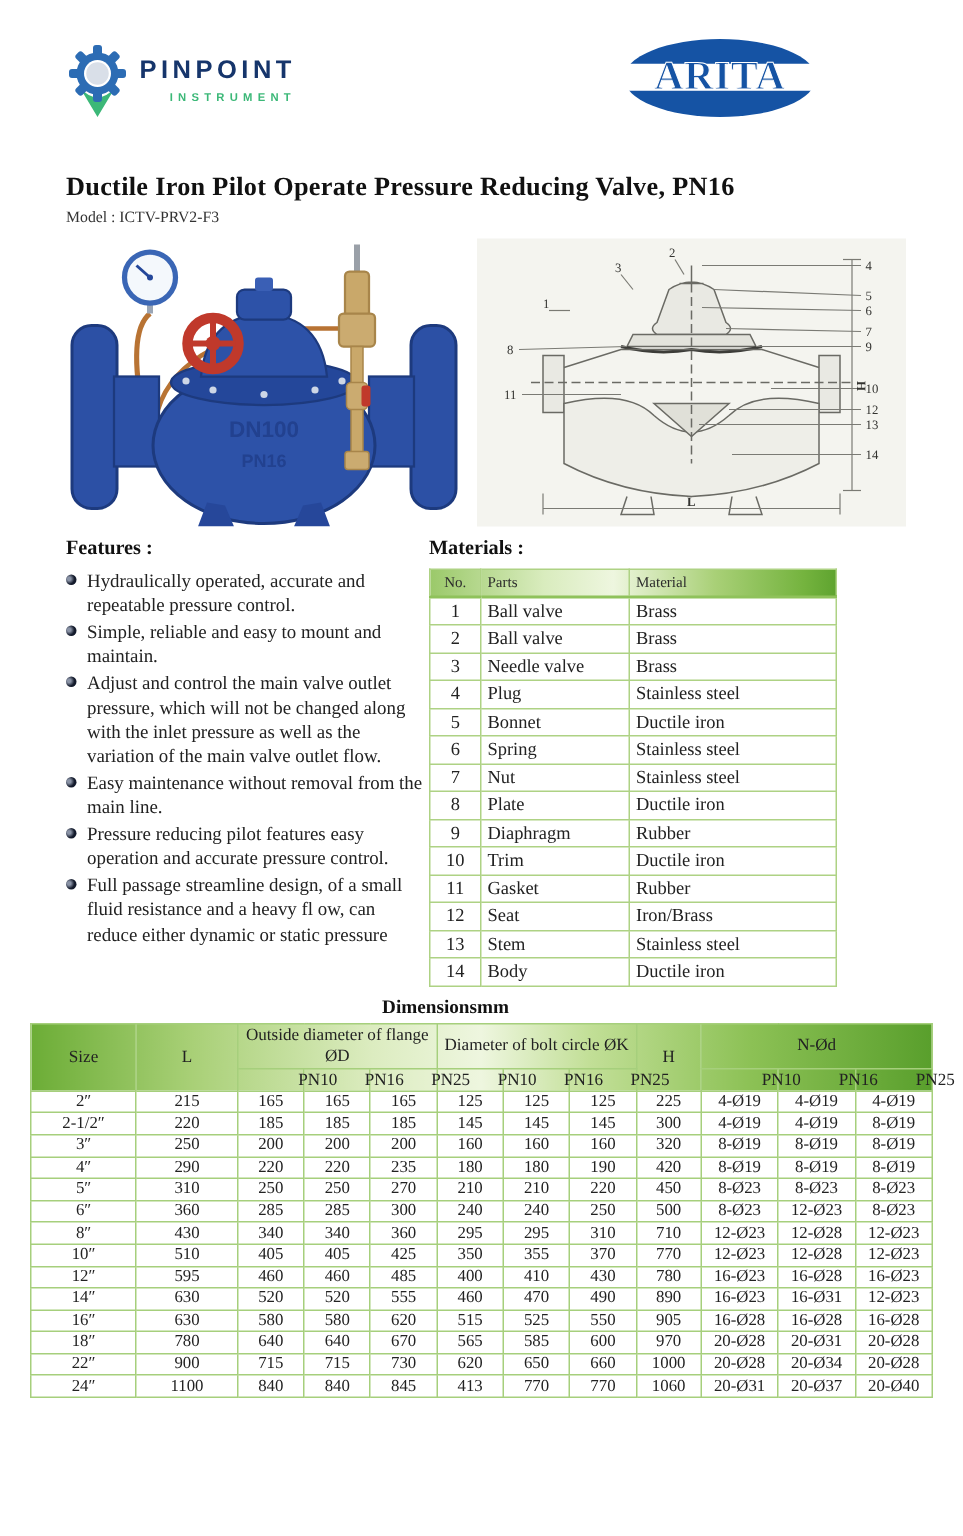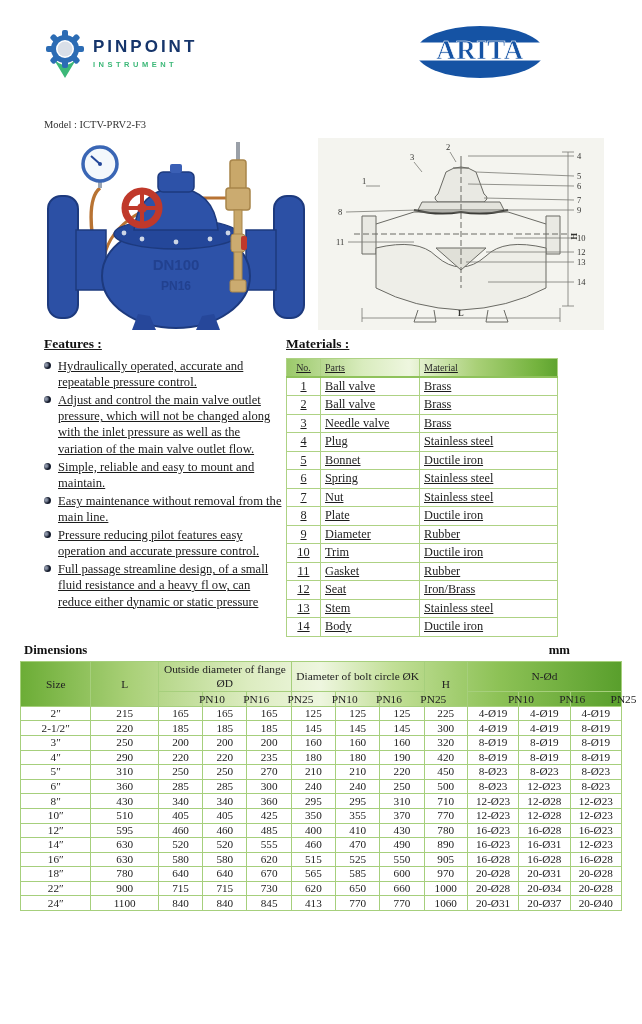--- a/index.html
+++ b/index.html
@@ -9,52 +9,52 @@
     font-family:"Liberation Serif", serif; color:#1d1d1d;
     position:relative; overflow:hidden;
   }
   .page { width:594px; min-height:1024px; padding:22px 20px 30px 20px; background:#fff; }
 
   
   .topbar { display:flex; justify-content:space-between; align-items:flex-start; padding:0 8px 0 24px; height:78px; }
   .logo-pinpoint { display:flex; align-items:flex-start; gap:7px; margin-top:6px; }
   .lp-text { padding-top:9px; font-family:"Liberation Sans", sans-serif; }
   .lp-name { font-size:17px; font-weight:bold; letter-spacing:3px; color:#16356b; }
-  .lp-sub  { font-size:7.5px; font-weight:bold; letter-spacing:3.5px; color:#3cb878; text-align:left; margin-top:3px; }
+  .lp-sub  { font-size:7.5px; font-weight:bold; letter-spacing:3.5px; color:#3cb878; text-align:right; margin-top:3px; }
   .logo-arita { margin-right:18px; }
 
   
   .titleblock { padding:14px 0 0 24px; }
   .doc-title { font-size:17.5px; font-weight:bold; color:#111; letter-spacing:0.2px; }
   .doc-model { font-size:10.5px; color:#333; margin-top:5px; }
 
   
   .imagesrow { display:flex; justify-content:space-between; align-items:flex-start; padding:8px 10px 4px 18px; height:200px; }
   .photo-wrap { width:280px; height:192px; }
   .diagram-wrap { width:286px; height:192px; background:#f4f4ef; }
 
   
-  .midrow { display:flex; justify-content:flex-start; padding:6px 16px 0 24px;text-decoration:underline; }
+  .midrow { display:flex; justify-content:flex-start; padding:6px 16px 0 24px; }
   .features { width:308px; }
   .sec-heading { font-size:13.5px; font-weight:bold; color:#111; margin-bottom:6px; }
   .feat-list { list-style:none; }
   .feat-list li { display:flex; gap:7px; font-size:12.6px; line-height:1.28; color:#222; margin-bottom:2px; }
   .feat-bullet { flex:0 0 auto; width:7px; height:7px; border-radius:50%;
     background:radial-gradient(circle at 30% 42%, #8a93a6 0 18%, #141b2c 55%); margin-top:4px; }
   .materials { width:274px; }
   table { border-collapse:collapse; }
   .mat-table { width:272px; font-size:12.3px; }
   .mat-table th, .mat-table td { border:1.6px solid #aed284; padding:1px 4px; height:18.5px; text-align:left; font-weight:normal; color:#222; }
   .mat-table thead th { background:transparent; font-size:10px; color:#2c2c2c; border-bottom:2px solid #8fc25b; }
   .mat-table thead tr { background:linear-gradient(90deg,#9bc96a 0%,#d9ecbe 28%,#eef6df 45%,#a9d077 70%,#74b33e 92%,#5ea32f 100%); }
   .mat-table td:first-child, .mat-table th:first-child { text-align:center; width:34px; }
   .mat-table td:nth-child(2), .mat-table th:nth-child(2) { width:99px; }
 
   
-  .dimhead { display:flex; justify-content:space-between; padding:6px 4px 3px 4px; font-weight:bold; font-size:12.8px; color:#111; }
+  .dimhead { display:flex; justify-content:center; padding:6px 4px 3px 4px; font-weight:bold; font-size:12.8px; color:#111; }
   .dim-table { width:602px; font-size:11.2px; table-layout:fixed; }
   .dim-table th, .dim-table td { border:1.6px solid #a6cf7c; padding:0 1px; text-align:center; color:#222; }
   .dim-table thead { background:linear-gradient(90deg,#6cad36 0%,#a9d077 18%,#dcecc0 38%,#eef6df 50%,#c2df97 62%,#8cc155 80%,#599f2c 100%); }
   .dim-table thead th { font-weight:normal; font-size:11.4px; color:#222; line-height:1.25; }
   .dim-table thead tr:first-child th { height:30px; }
   .dim-table thead tr:last-child th { height:15px;padding-left:40px; }
   .dim-table tbody td { height:14.6px; line-height:1; }
   .col-size { width:70px; } .col-l { width:67px; }
   .col-pn { width:44px; } .col-h { width:43px; } .col-nod { width:51px; }
 </style>
@@ -89,20 +89,21 @@
     <div class="logo-arita">
       <svg width="136" height="60" viewBox="0 0 136 60">
         <ellipse cx="68" cy="30" rx="64" ry="26" fill="#1553a4"></ellipse>
         <rect x="0" y="20.5" width="136" height="18" fill="#ffffff"></rect>
         <text x="68" y="37" text-anchor="middle" font-family="Liberation Serif, serif" font-weight="bold" font-size="27" fill="#1553a4" stroke="#ffffff" stroke-width="0.6" letter-spacing="0.5">ARITA</text>
       </svg>
     </div>
   </header>
 
   <section class="titleblock">
+    <h1 class="doc-title">Ductile Iron Pilot Operate Pressure Reducing Valve, PN16</h1>
     <div class="doc-model">Model : ICTV-PRV2-F3</div>
   </section>
 
   <section class="imagesrow">
     <div class="photo-wrap">
       <svg width="280" height="192" viewBox="0 0 280 192">
 
         <path d="M58 120 C 50 80, 52 58, 62 50" stroke="#b87333" stroke-width="3.5" fill="none"></path>
         <path d="M66 120 C 72 86, 110 62, 158 60 L 196 60" stroke="#b87333" stroke-width="3" fill="none"></path>
 
@@ -222,25 +223,25 @@
   <section class="midrow">
     <div class="features">
       <h2 class="sec-heading">Features :</h2>
       <ul class="feat-list">
           <li>
             <span class="feat-bullet"></span>
             <span>Hydraulically operated, accurate and repeatable pressure control.</span>
           </li>
           <li>
             <span class="feat-bullet"></span>
-            <span>Adjust and control the main valve outlet pressure, which will not be changed along with the inlet pressure as well as the variation of the main valve outlet flow.</span>
+            <span>Simple, reliable and easy to mount and maintain.</span>
           </li>
           <li>
             <span class="feat-bullet"></span>
-            <span>Simple, reliable and easy to mount and maintain.</span>
+            <span>Adjust and control the main valve outlet pressure, which will not be changed along with the inlet pressure as well as the variation of the main valve outlet flow.</span>
           </li>
           <li>
             <span class="feat-bullet"></span>
             <span>Easy maintenance without removal from the main line.</span>
           </li>
           <li>
             <span class="feat-bullet"></span>
             <span>Pressure reducing pilot features easy operation and accurate pressure control.</span>
           </li>
           <li>
@@ -296,21 +297,21 @@
               <td>Nut</td>
               <td>Stainless steel</td>
             </tr>
             <tr>
               <td>8</td>
               <td>Plate</td>
               <td>Ductile iron</td>
             </tr>
             <tr>
               <td>9</td>
-              <td>Diameter</td>
+              <td>Diaphragm</td>
               <td>Rubber</td>
             </tr>
             <tr>
               <td>10</td>
               <td>Trim</td>
               <td>Ductile iron</td>
             </tr>
             <tr>
               <td>11</td>
               <td>Gasket</td>

